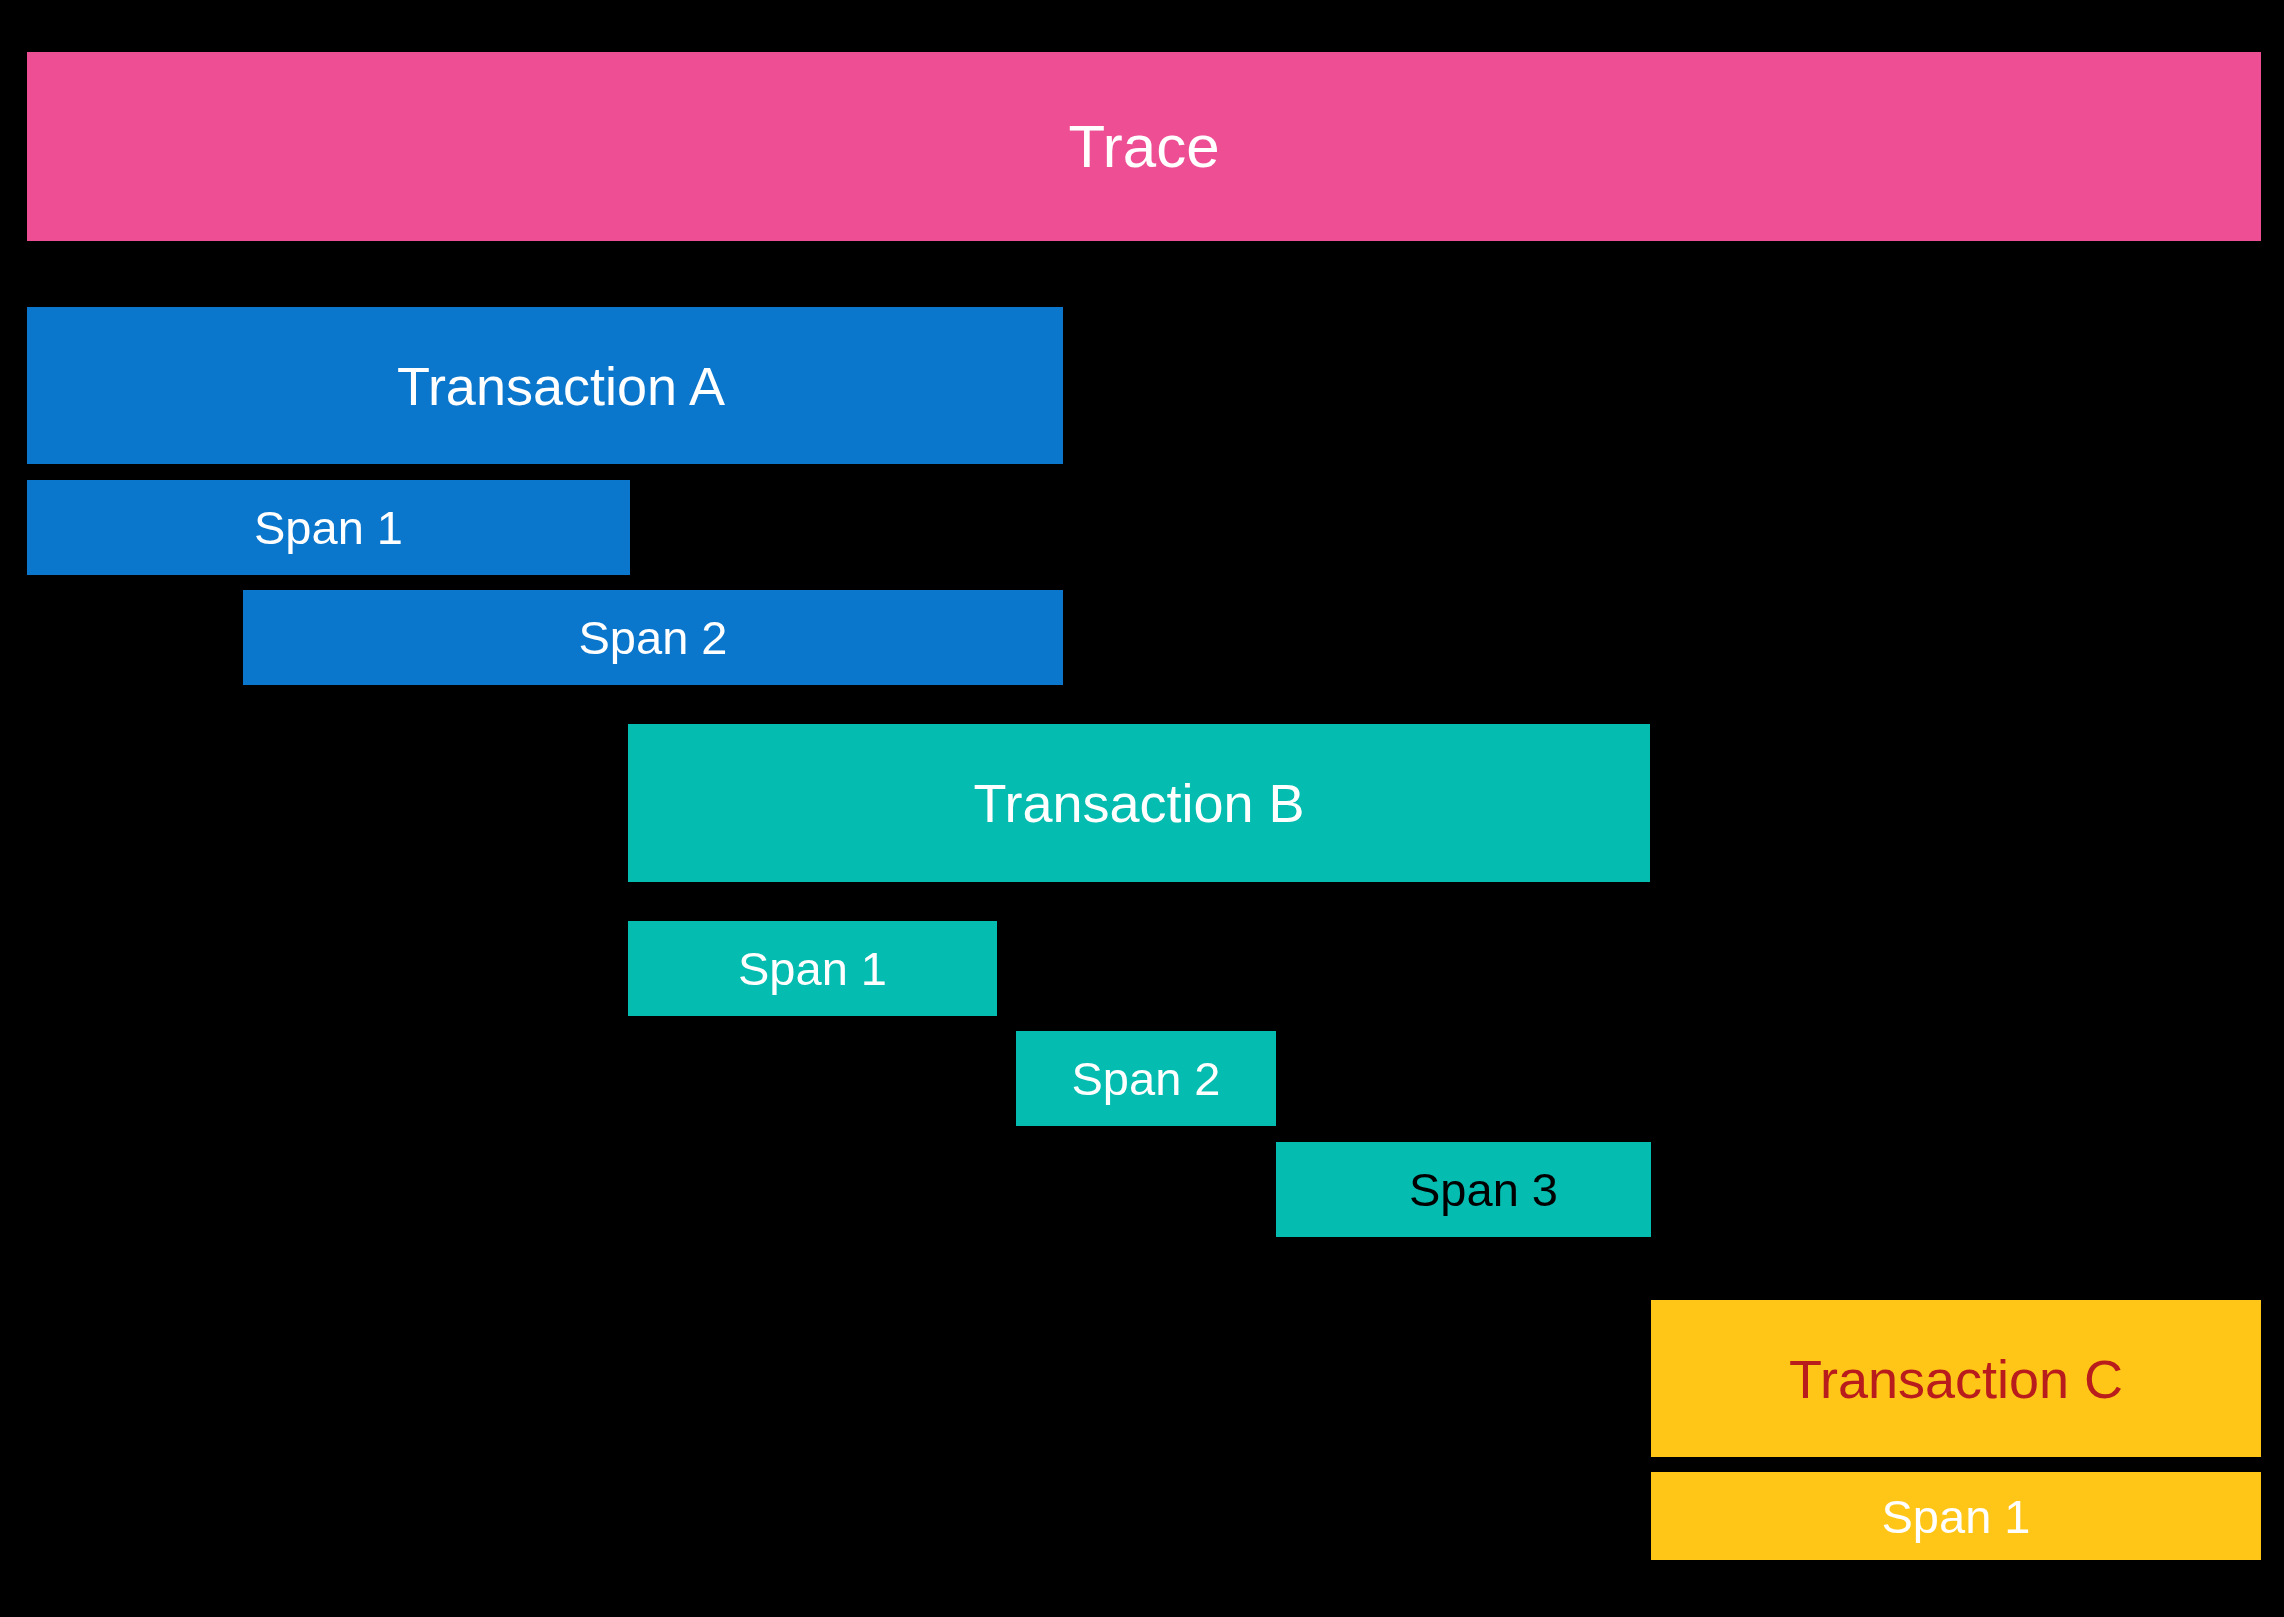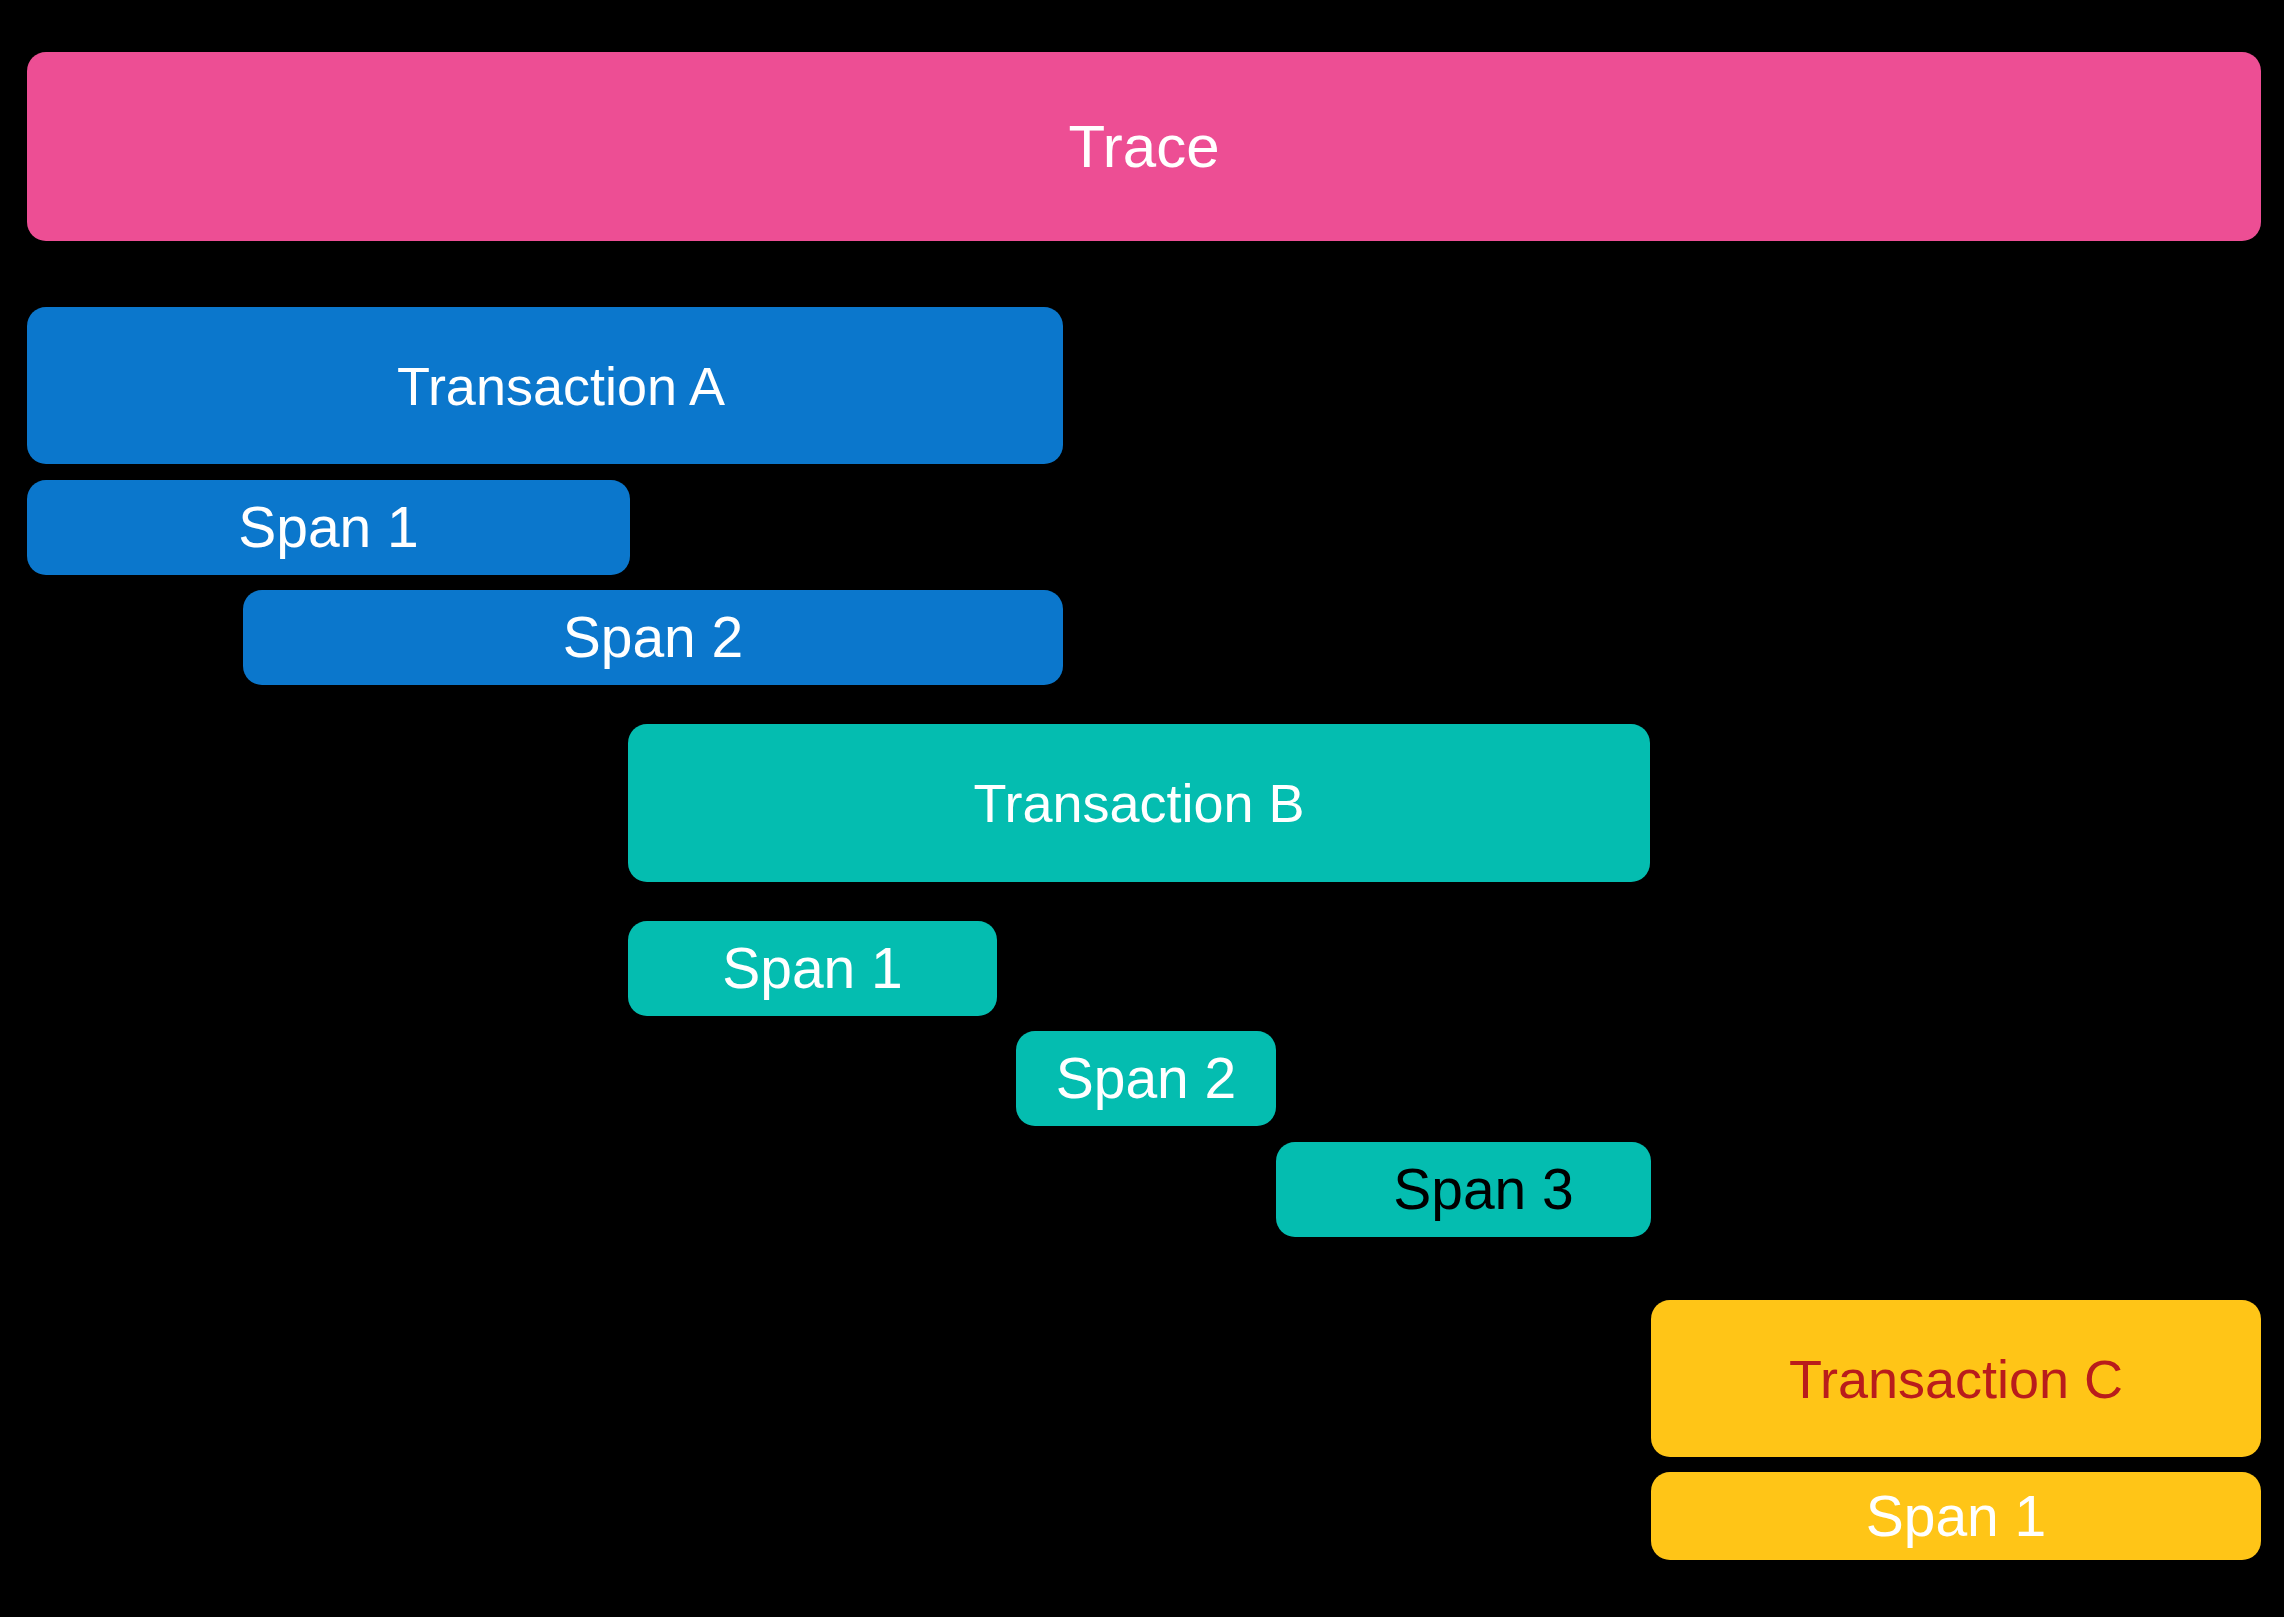--- a/index.html
+++ b/index.html
@@ -25,25 +25,24 @@
     box-sizing: border-box;
     display: flex;
     align-items: center;
     justify-content: center;
     color: #ffffff;
     font-family: "Liberation Sans", sans-serif;
     font-weight: 400;
     line-height: 1;
     white-space: nowrap;
     overflow: hidden;
-    border-radius: 19px;
   }
   .bar-trace      { font-size: 60px; }
   .bar-transaction{ font-size: 54px; }
-  .bar-span       { font-size: 57px; }
+  .bar-span       { font-size: 47px; }
 </style>
 </head>
 <body>
 
 <div id="canvas" style="background: rgb(0, 0, 0);">
     <div class="bar bar-trace" style="left: 27px; top: 52px; width: 2234px; height: 189px; background: rgb(237, 78, 148); color: rgb(255, 255, 255);">
       <span>Trace</span>
     </div>
     <div class="bar bar-transaction" style="left: 27px; top: 307px; width: 1036px; height: 157px; background: rgb(11, 119, 204); color: rgb(255, 255, 255); padding-left: 32px;">
       <span>Transaction A</span>

